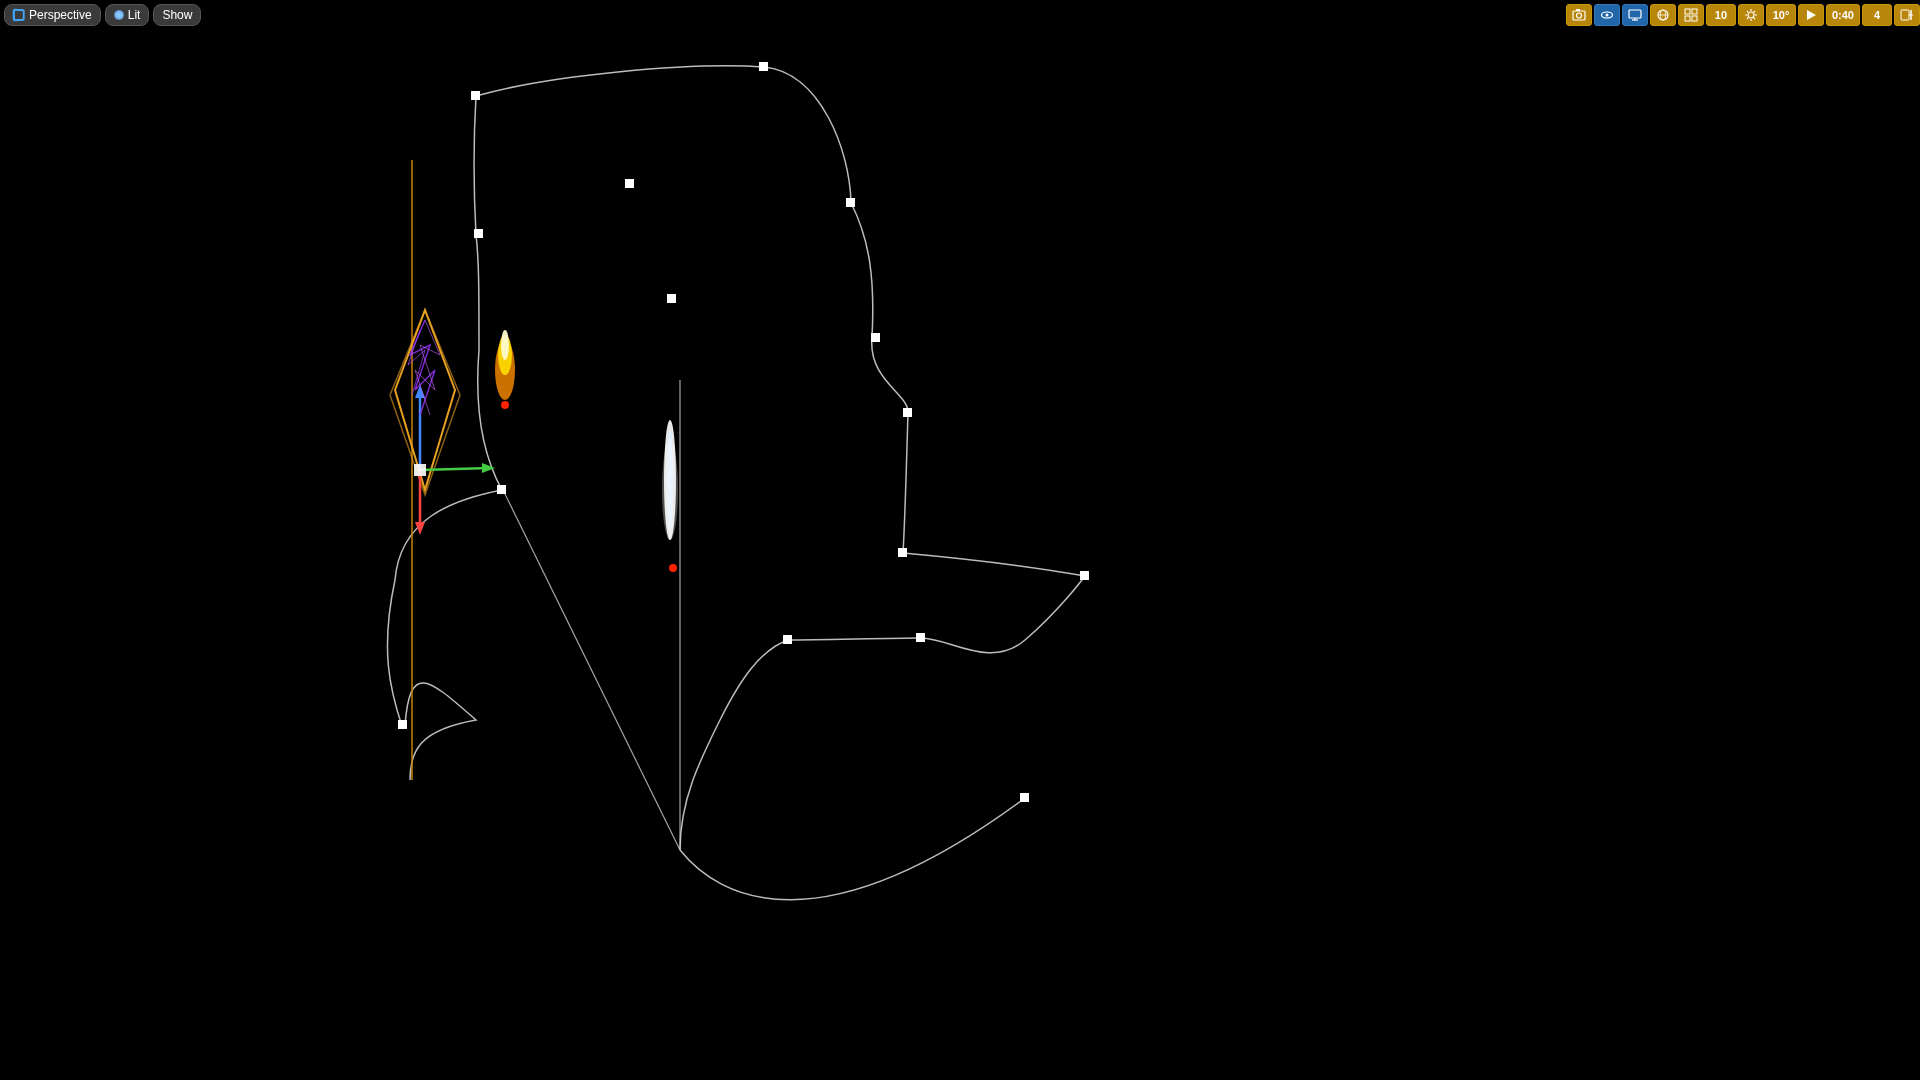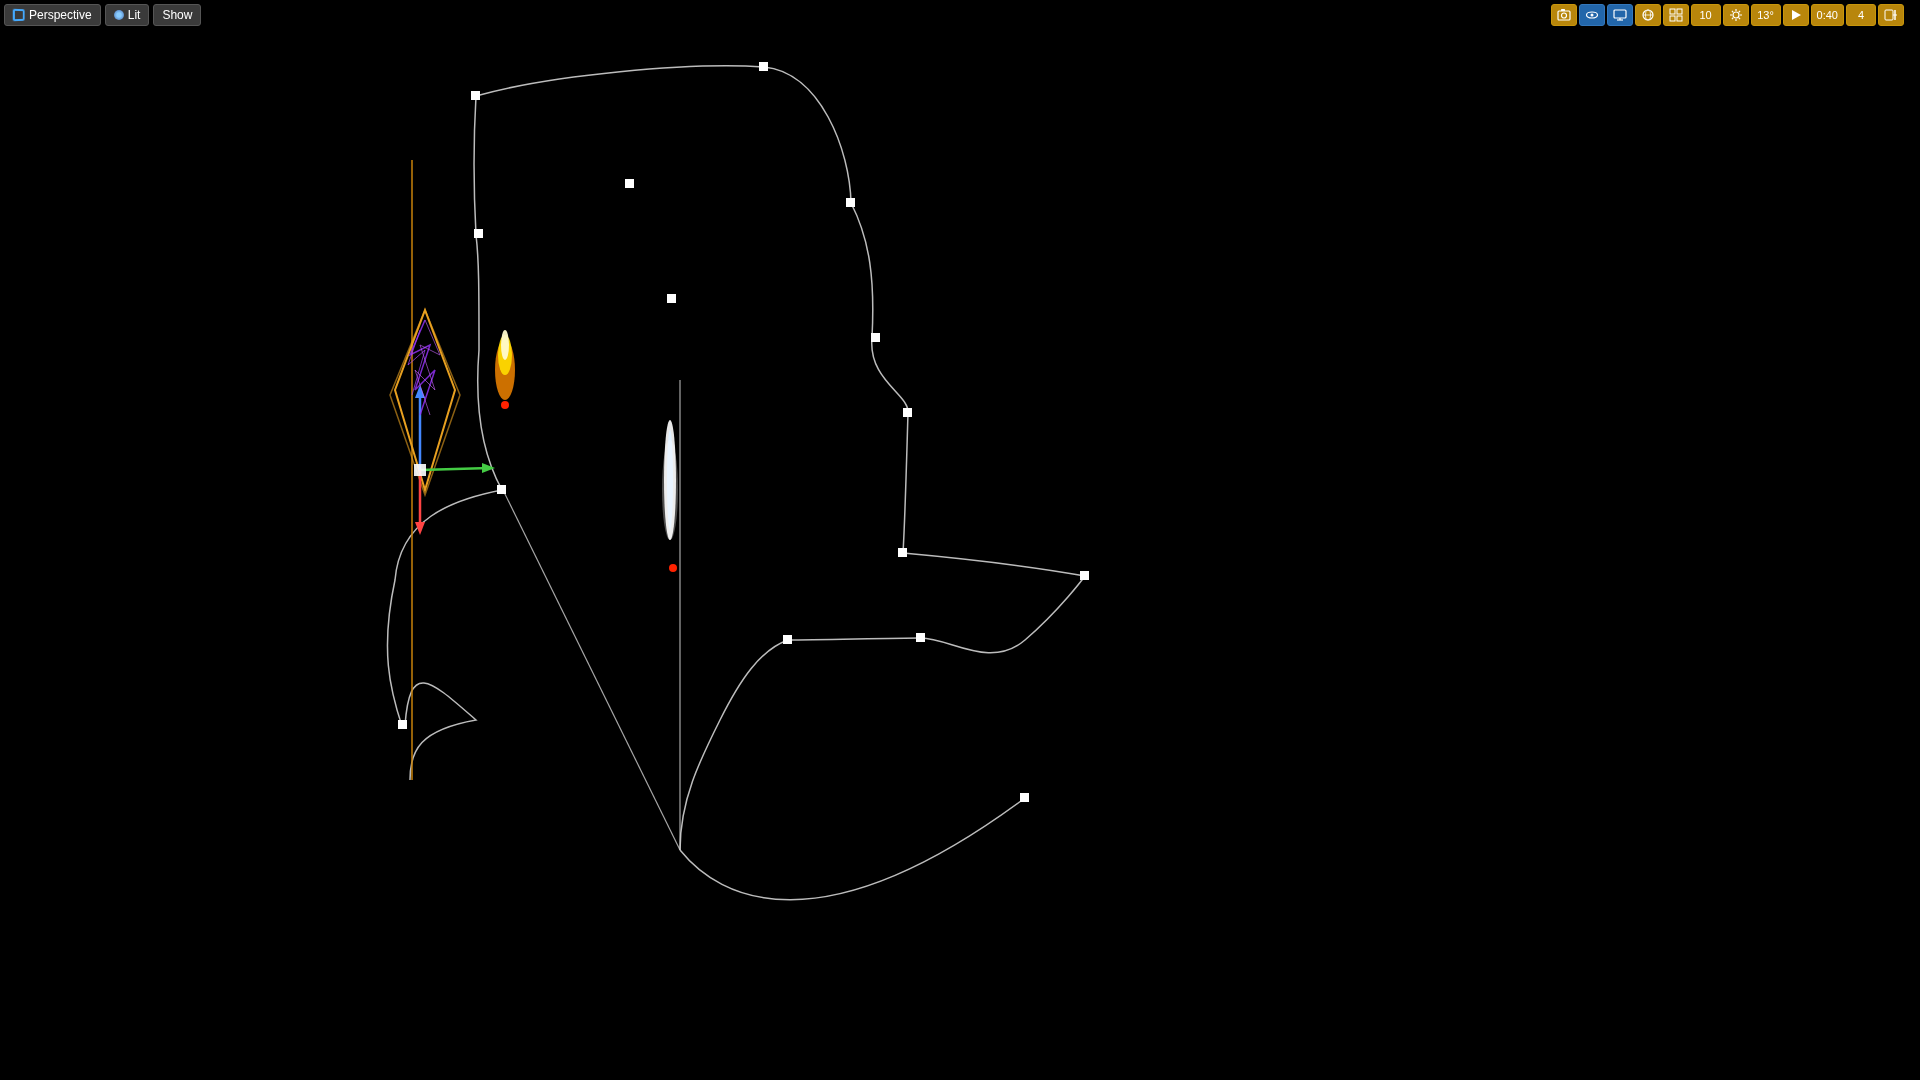--- a/index.html
+++ b/index.html
@@ -25,21 +25,21 @@
       z-index: 100;
     }
 
     .toolbar-btn {
       height: 22px;
       padding: 2px 8px;
       font-size: 12px;
       color: #fff;
       background: #3a3a3a;
       border: 1px solid #555;
-      border-radius: 3px;
+      border-radius: 8px;
       cursor: pointer;
       display: flex;
       align-items: center;
       gap: 4px;
       margin-left: 4px;
     }
 
     .toolbar-btn .perspective-icon {
       width: 12px;
       height: 12px;
@@ -56,21 +56,22 @@
     }
 
     .toolbar-right {
       position: absolute;
       right: 0;
       top: 0;
       display: flex;
       align-items: center;
       height: 30px;
       gap: 2px;
-      padding-right: 16px;
+      padding-right: 0;
+      font-weight: bold;
     }
 
     .icon-btn {
       width: 26px;
       height: 22px;
       background: #b8860b;
       border: 1px solid #c8960b;
       border-radius: 3px;
       display: flex;
       align-items: center;
@@ -172,21 +173,21 @@
         <line x1="7" y1="11" x2="7" y2="13" stroke="#fff" stroke-width="1.2"></line>
         <line x1="1" y1="7" x2="3" y2="7" stroke="#fff" stroke-width="1.2"></line>
         <line x1="11" y1="7" x2="13" y2="7" stroke="#fff" stroke-width="1.2"></line>
         <line x1="2.9" y1="2.9" x2="4.3" y2="4.3" stroke="#fff" stroke-width="1.2"></line>
         <line x1="9.7" y1="9.7" x2="11.1" y2="11.1" stroke="#fff" stroke-width="1.2"></line>
         <line x1="11.1" y1="2.9" x2="9.7" y2="4.3" stroke="#fff" stroke-width="1.2"></line>
         <line x1="4.3" y1="9.7" x2="2.9" y2="11.1" stroke="#fff" stroke-width="1.2"></line>
       </svg>
     </div>
     <div class="num-btn">
-      <span>13°</span>
+      <span>10°</span>
     </div>
     <div class="icon-btn">
       <svg width="14" height="14" viewBox="0 0 14 14" fill="none">
         <polygon points="3,2 12,7 3,12" fill="#fff"></polygon>
       </svg>
     </div>
     <div class="num-btn">
       <span>0:40</span>
     </div>
     <div class="num-btn">

